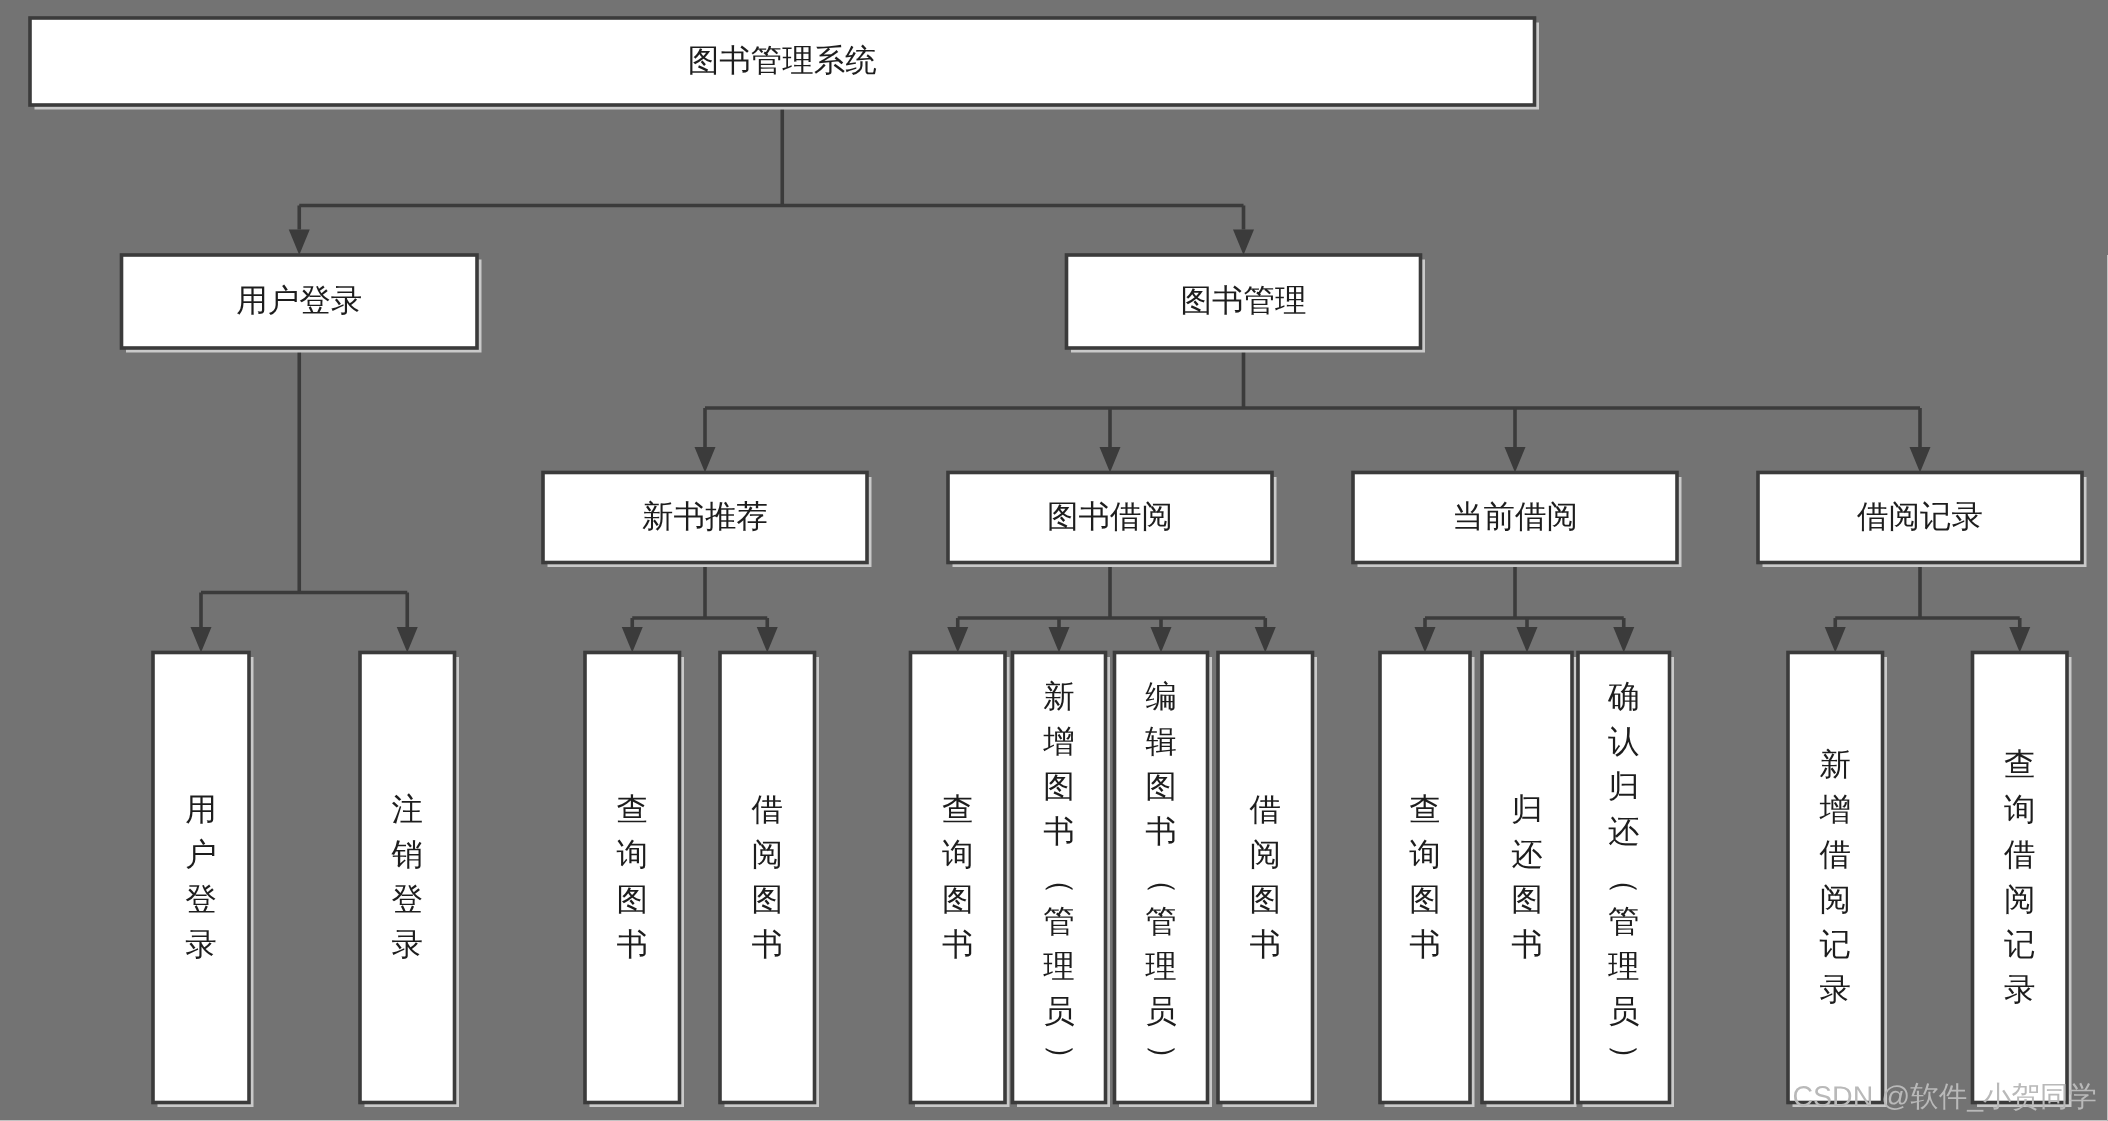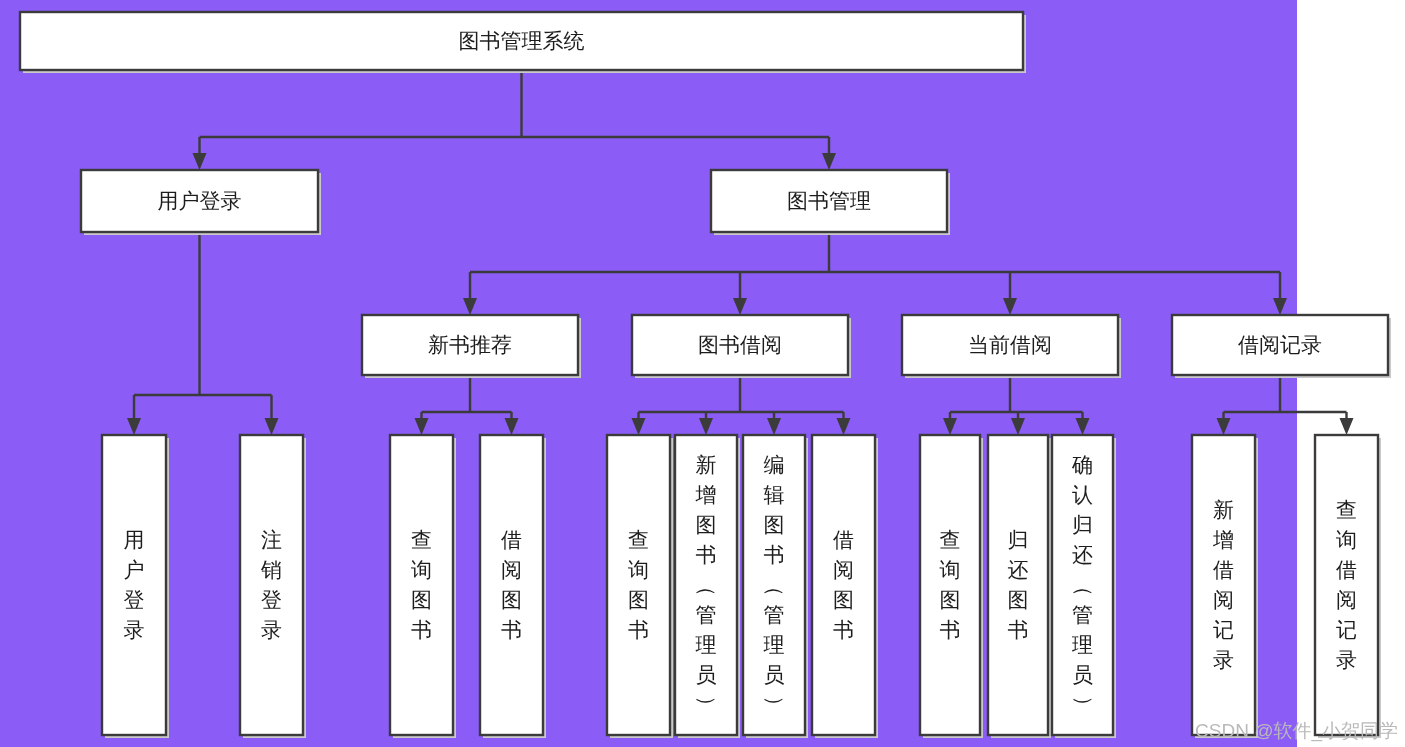--- a/index.html
+++ b/index.html
@@ -8,23 +8,23 @@
     background: #ffffff;
   }
   body {
     width: 1405px;
     height: 747px;
     overflow: hidden;
     font-family: "Liberation Sans", "DejaVu Sans", sans-serif;
   }
   #diagram-root {
     position: relative;
-    width: 1297px;
+    width: 1405px;
     height: 747px;
-    background: #8b5cf6;
+    background: #737373;
     text-decoration: underline;
   }
   svg#flow-svg {
     position: absolute;
     left: 0;
     top: 0;
     width: 1405px;
     height: 747px;
     display: block;
   }

